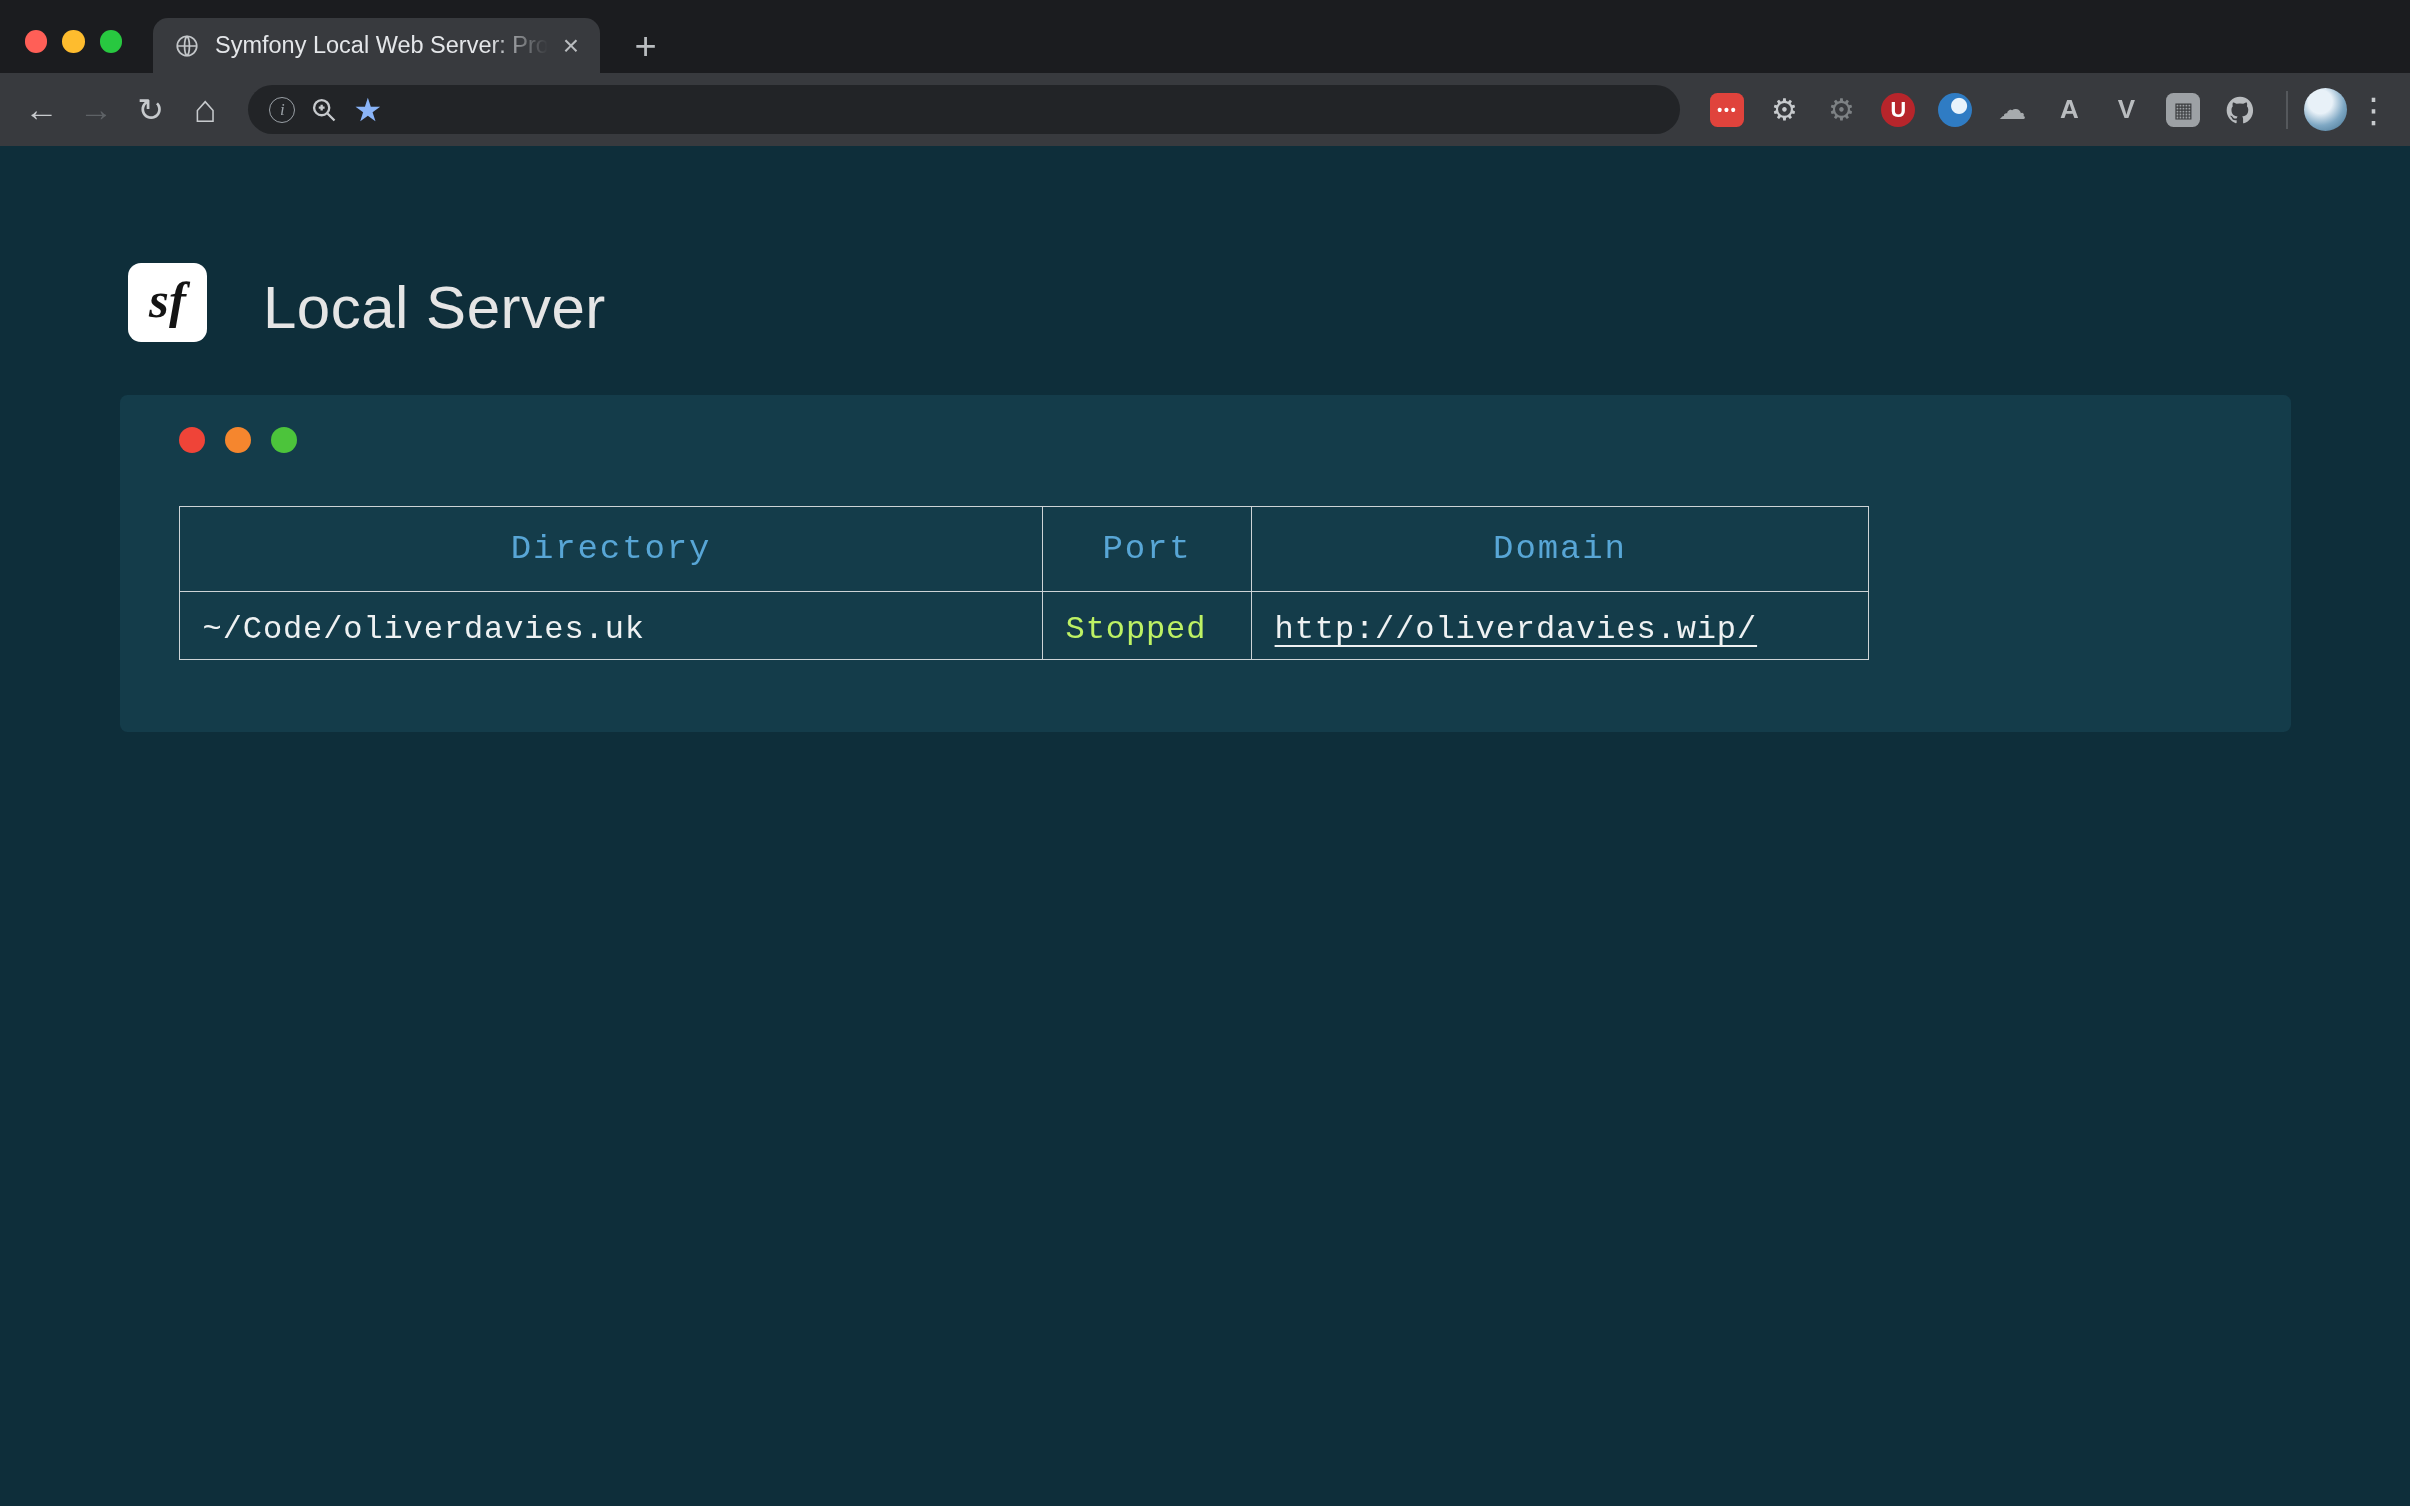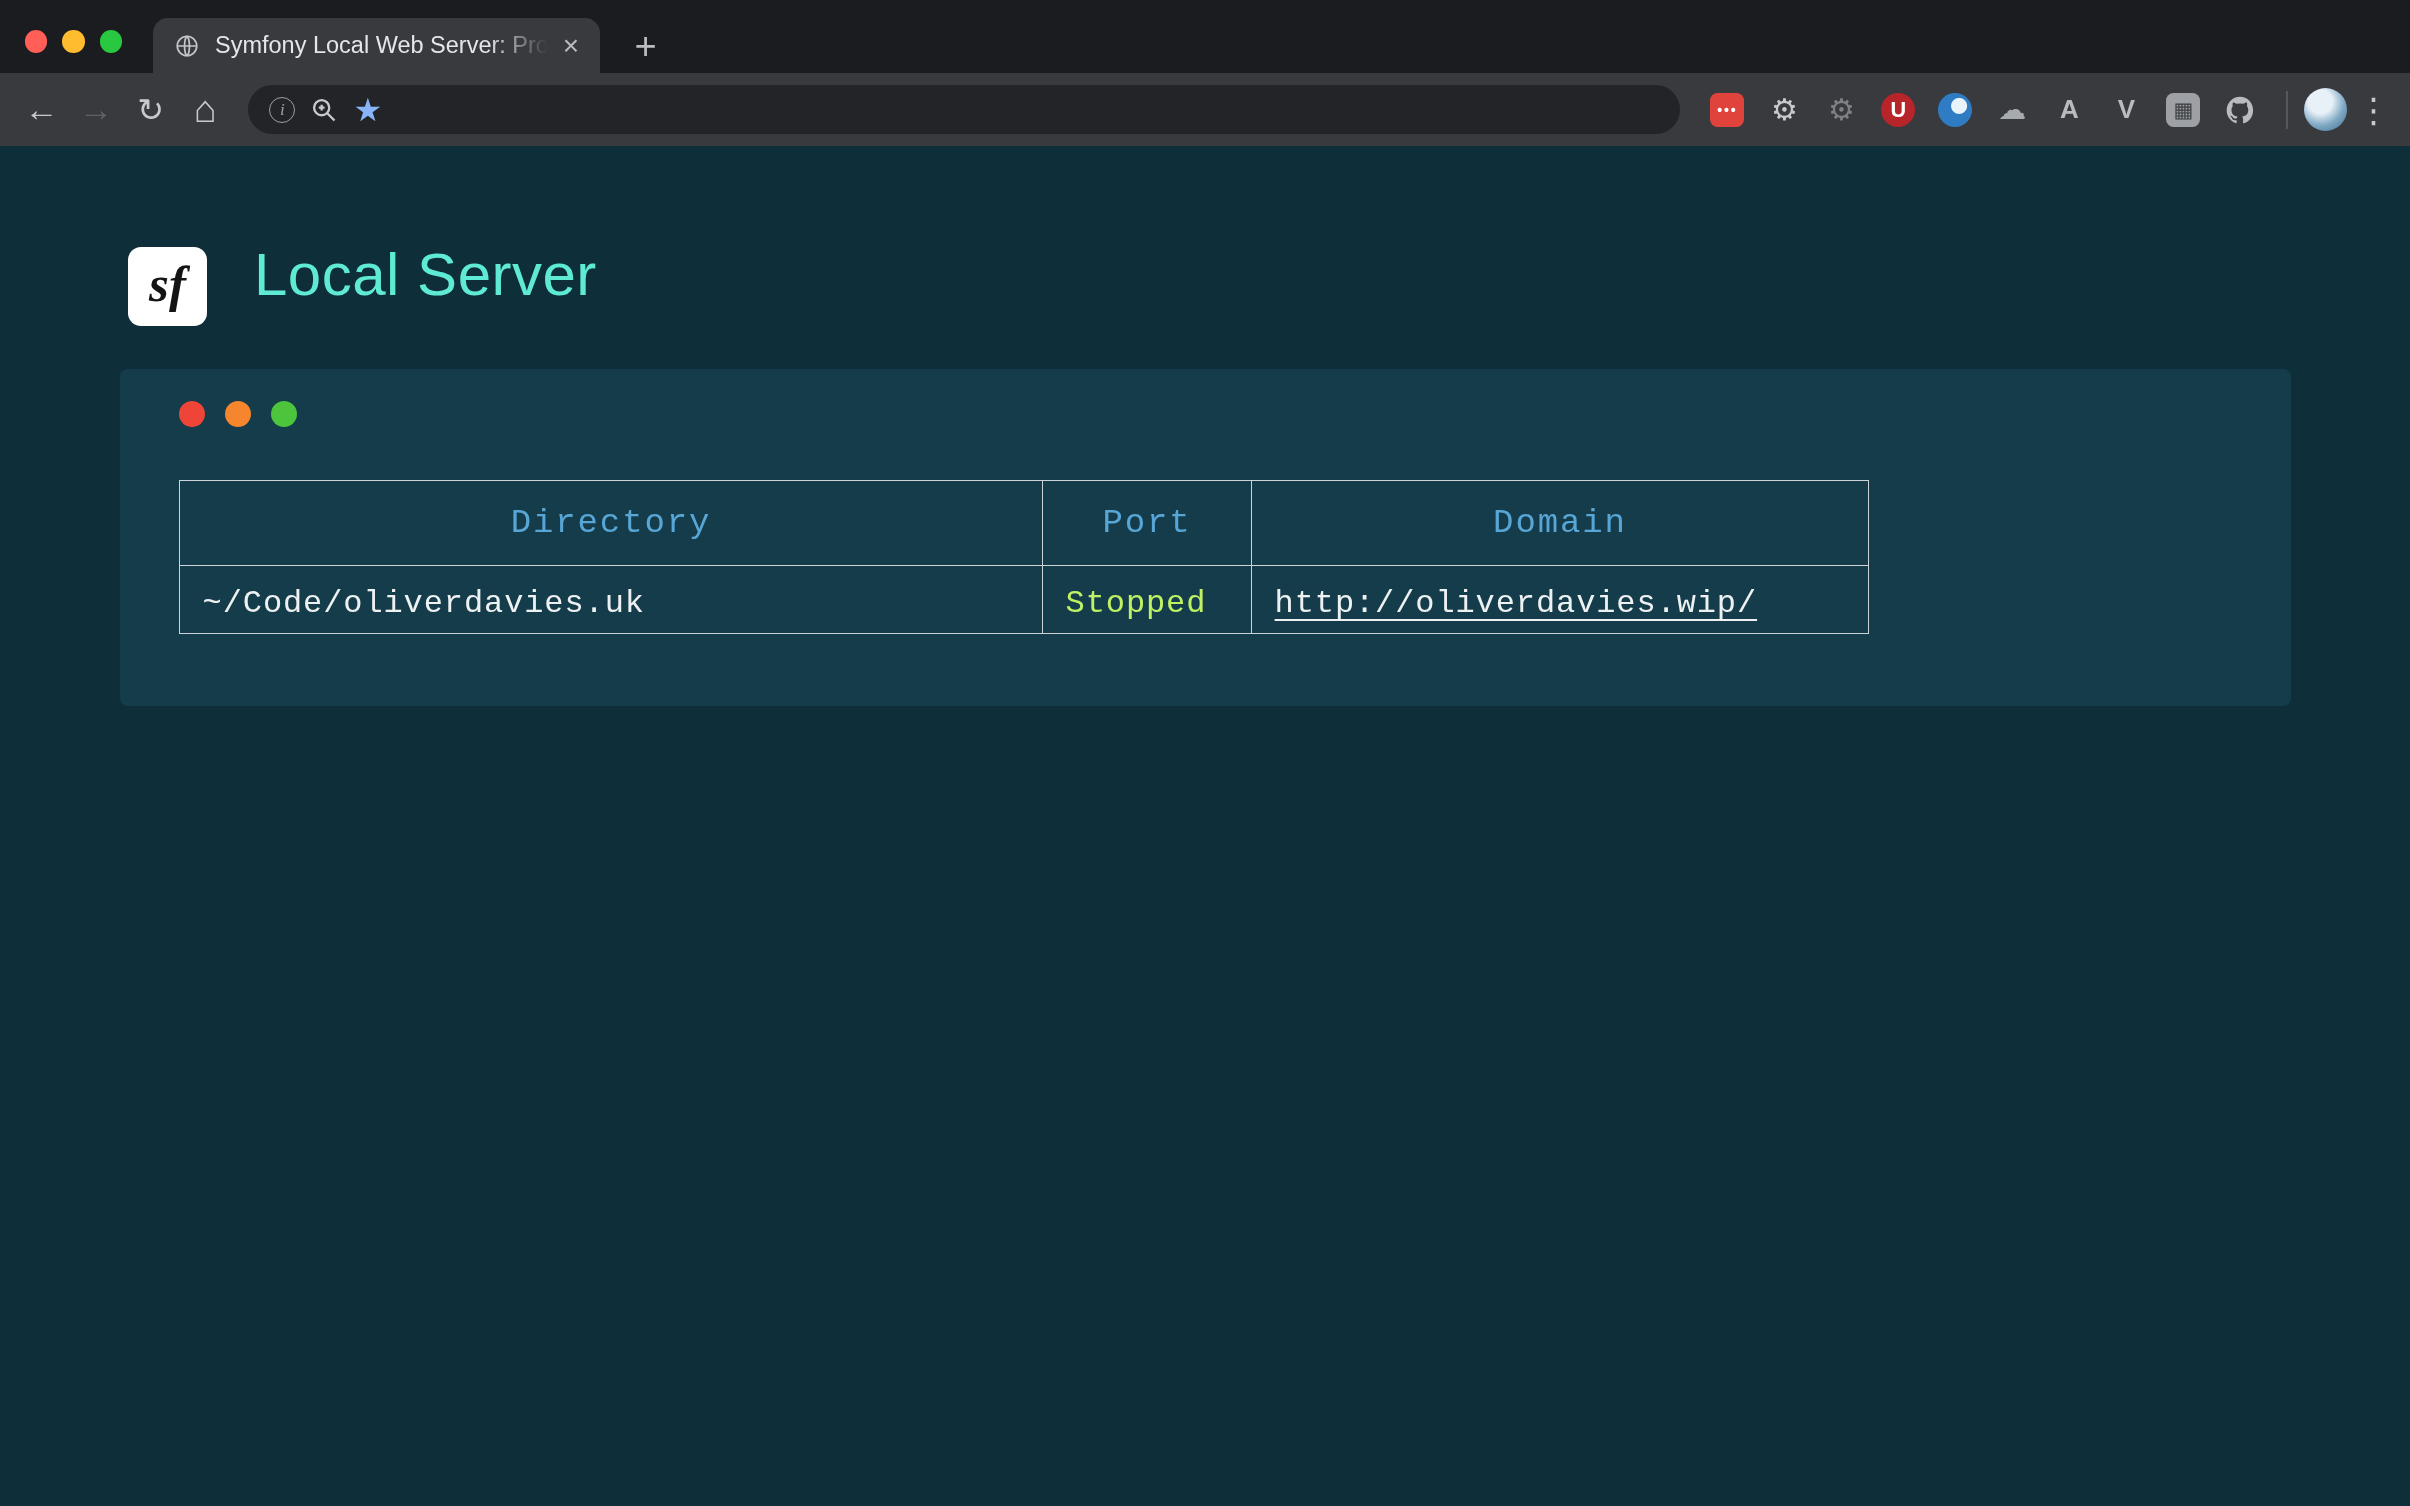--- a/index.html
+++ b/index.html
@@ -109,36 +109,36 @@
   .avatar {
     width:43px; height:43px; border-radius:50%; flex:0 0 auto;
     background:radial-gradient(circle at 38% 32%, #e8f1f8 0 30%, #7fa8c4 60%, #3c6b8a 100%);
   }
   .kebab { width:41px; text-align:center; font-size:34px; color:#c7cacd; flex:0 0 auto; }
 
   
   .page { height:1360px; background:#0e2e3a; }
 
   .brand {
-    display:flex; align-items:flex-end; gap:30px;
-    padding:77px 0 0 128px;
+    display:flex; align-items:flex-start; gap:46px;
+    padding:117px 0 0 128px;
   }
   .sf-logo {
     width:79px; height:79px; background:#ffffff; border-radius:13px;
     display:grid; place-items:center;
   }
   .sf-logo span {
     font-family:"Liberation Serif", serif;
     font-style:italic; font-weight:bold;
     font-size:51px; color:#141414;
     transform:translateY(-2.8px);
   }
   .page-title {
-    margin:17px; font-size:60px; font-weight:400;
-    color:#5eead4; letter-spacing:0.5px;
+    margin:10px; font-size:60px; font-weight:400;
+    color:#e5e5e5; letter-spacing:0.5px;
   }
 
   .terminal-card {
     margin:43px 12px 0 120px;
     width:2171px;
     background:#143c4a;
     border-radius:7.5px;
     padding:32px 0 72px 59px;
   }
   .term-dots { display:flex; gap:20px; }

